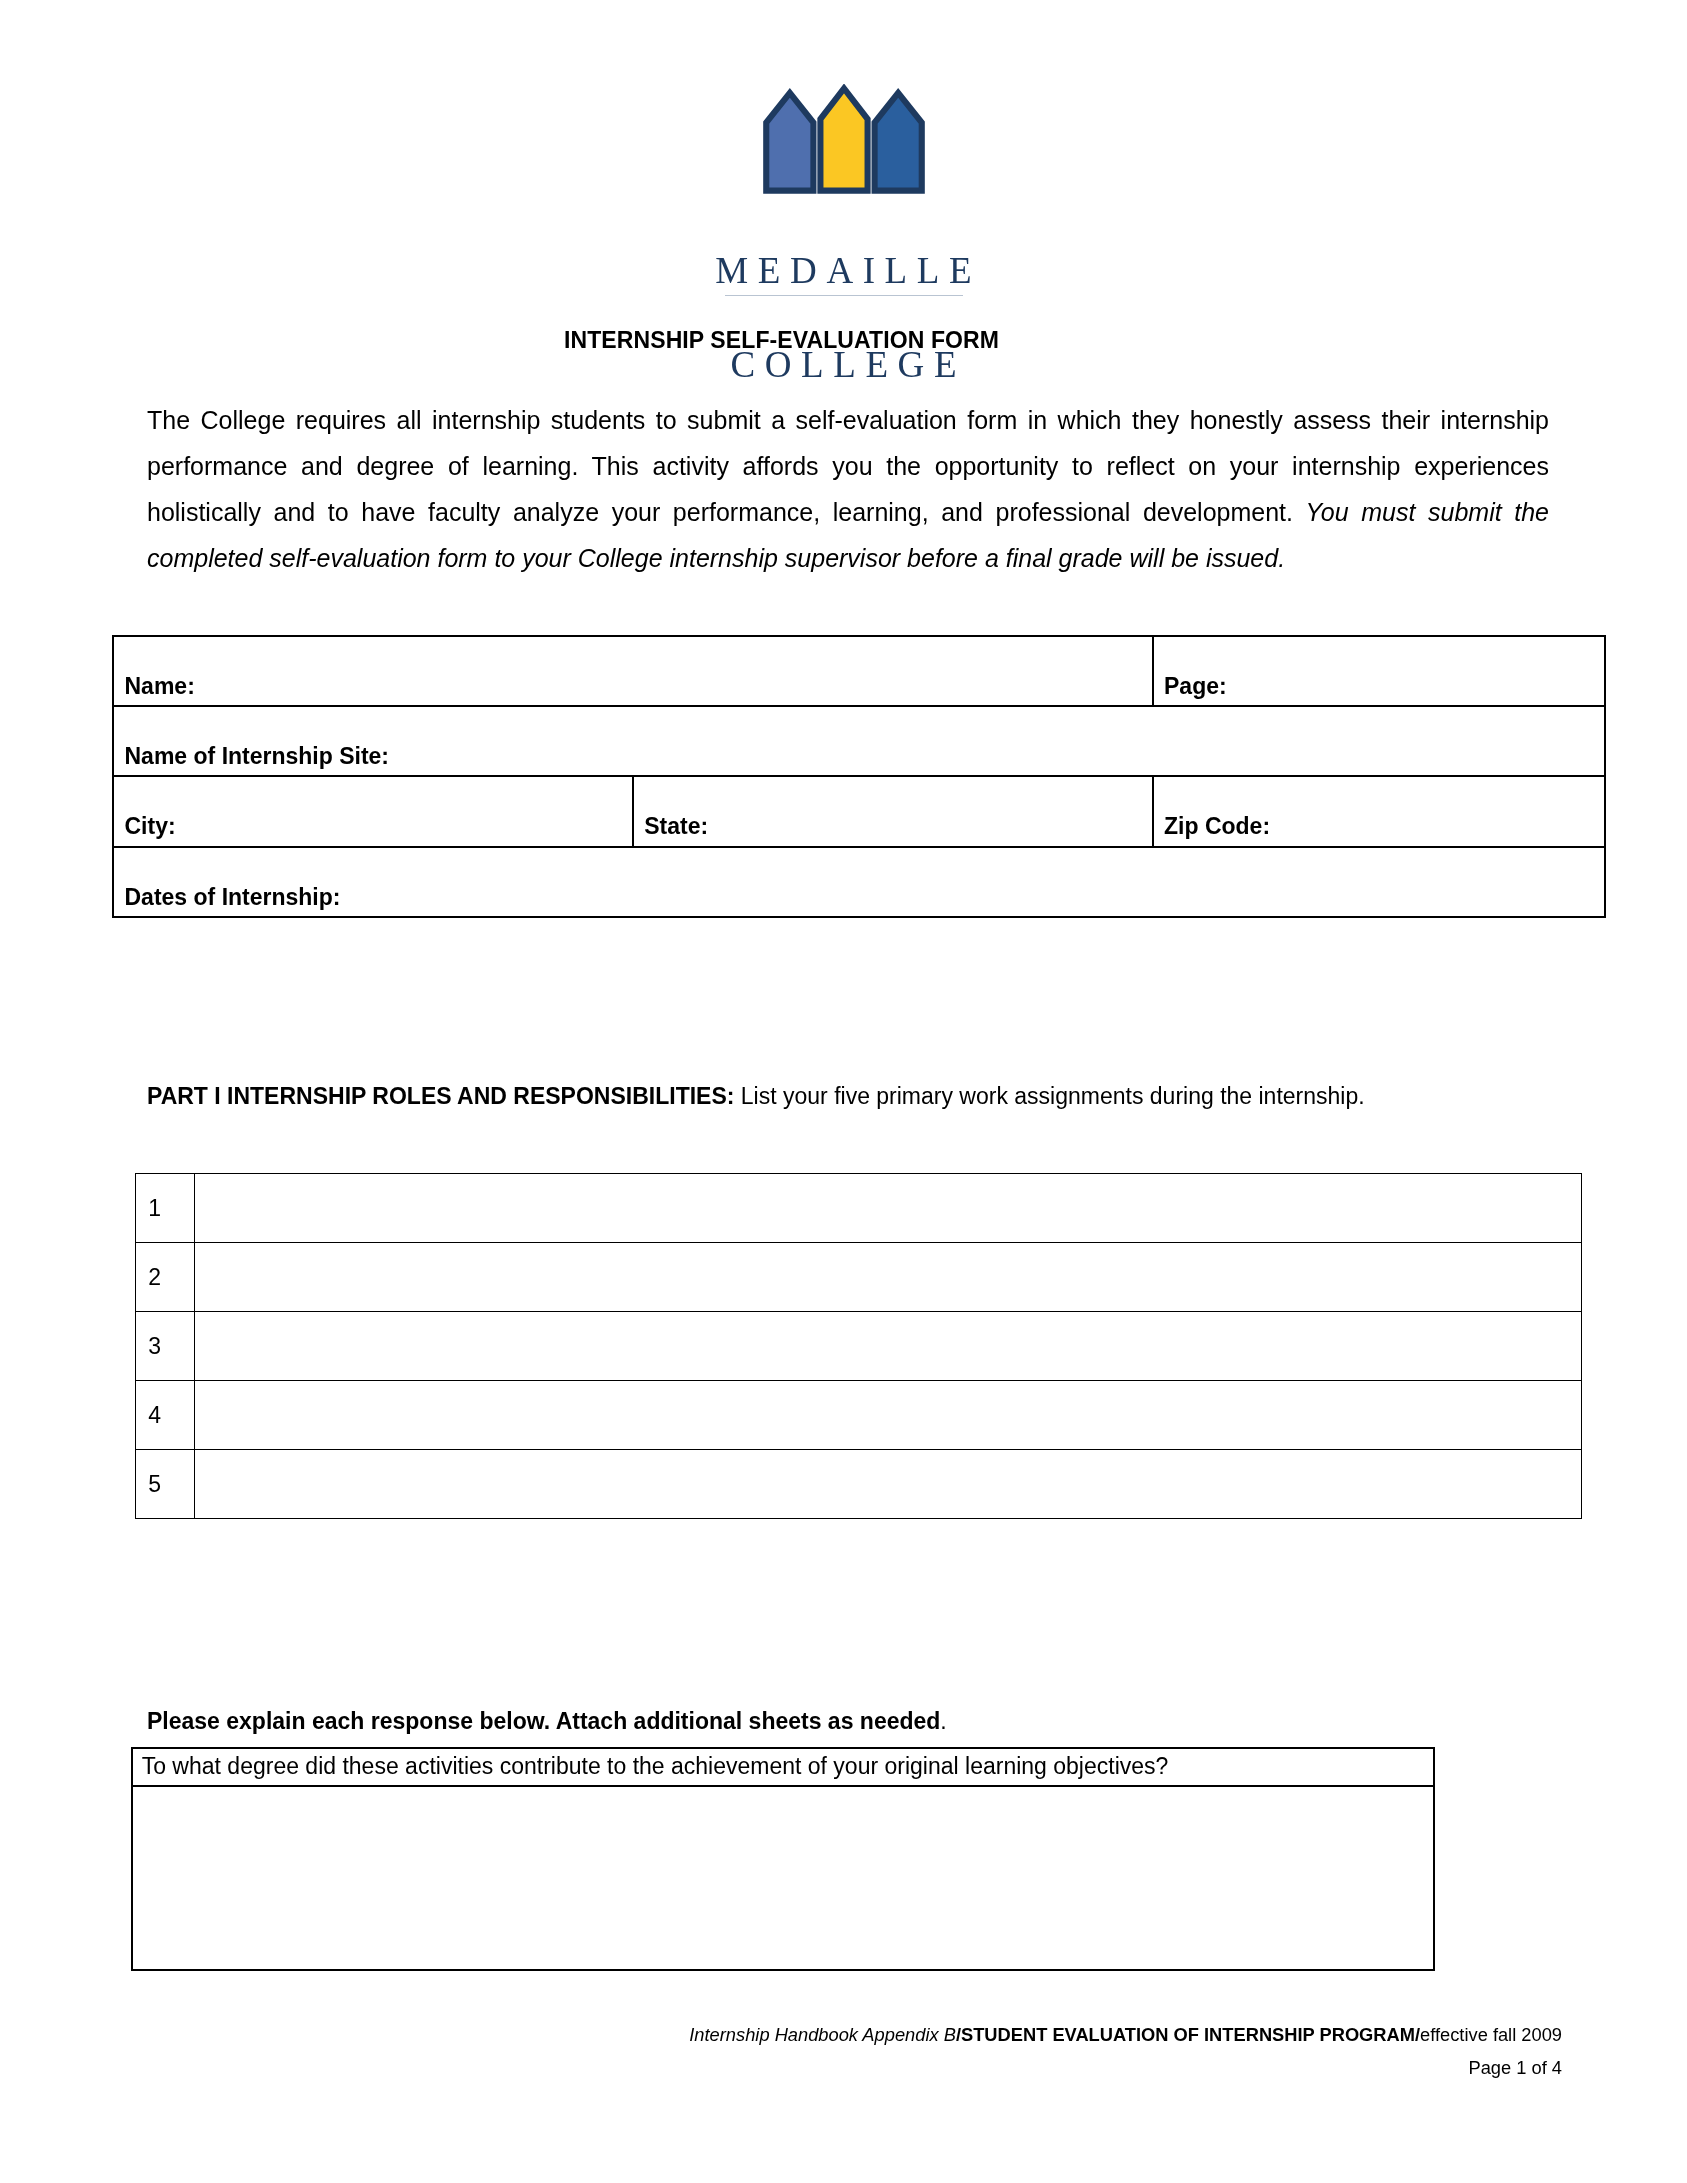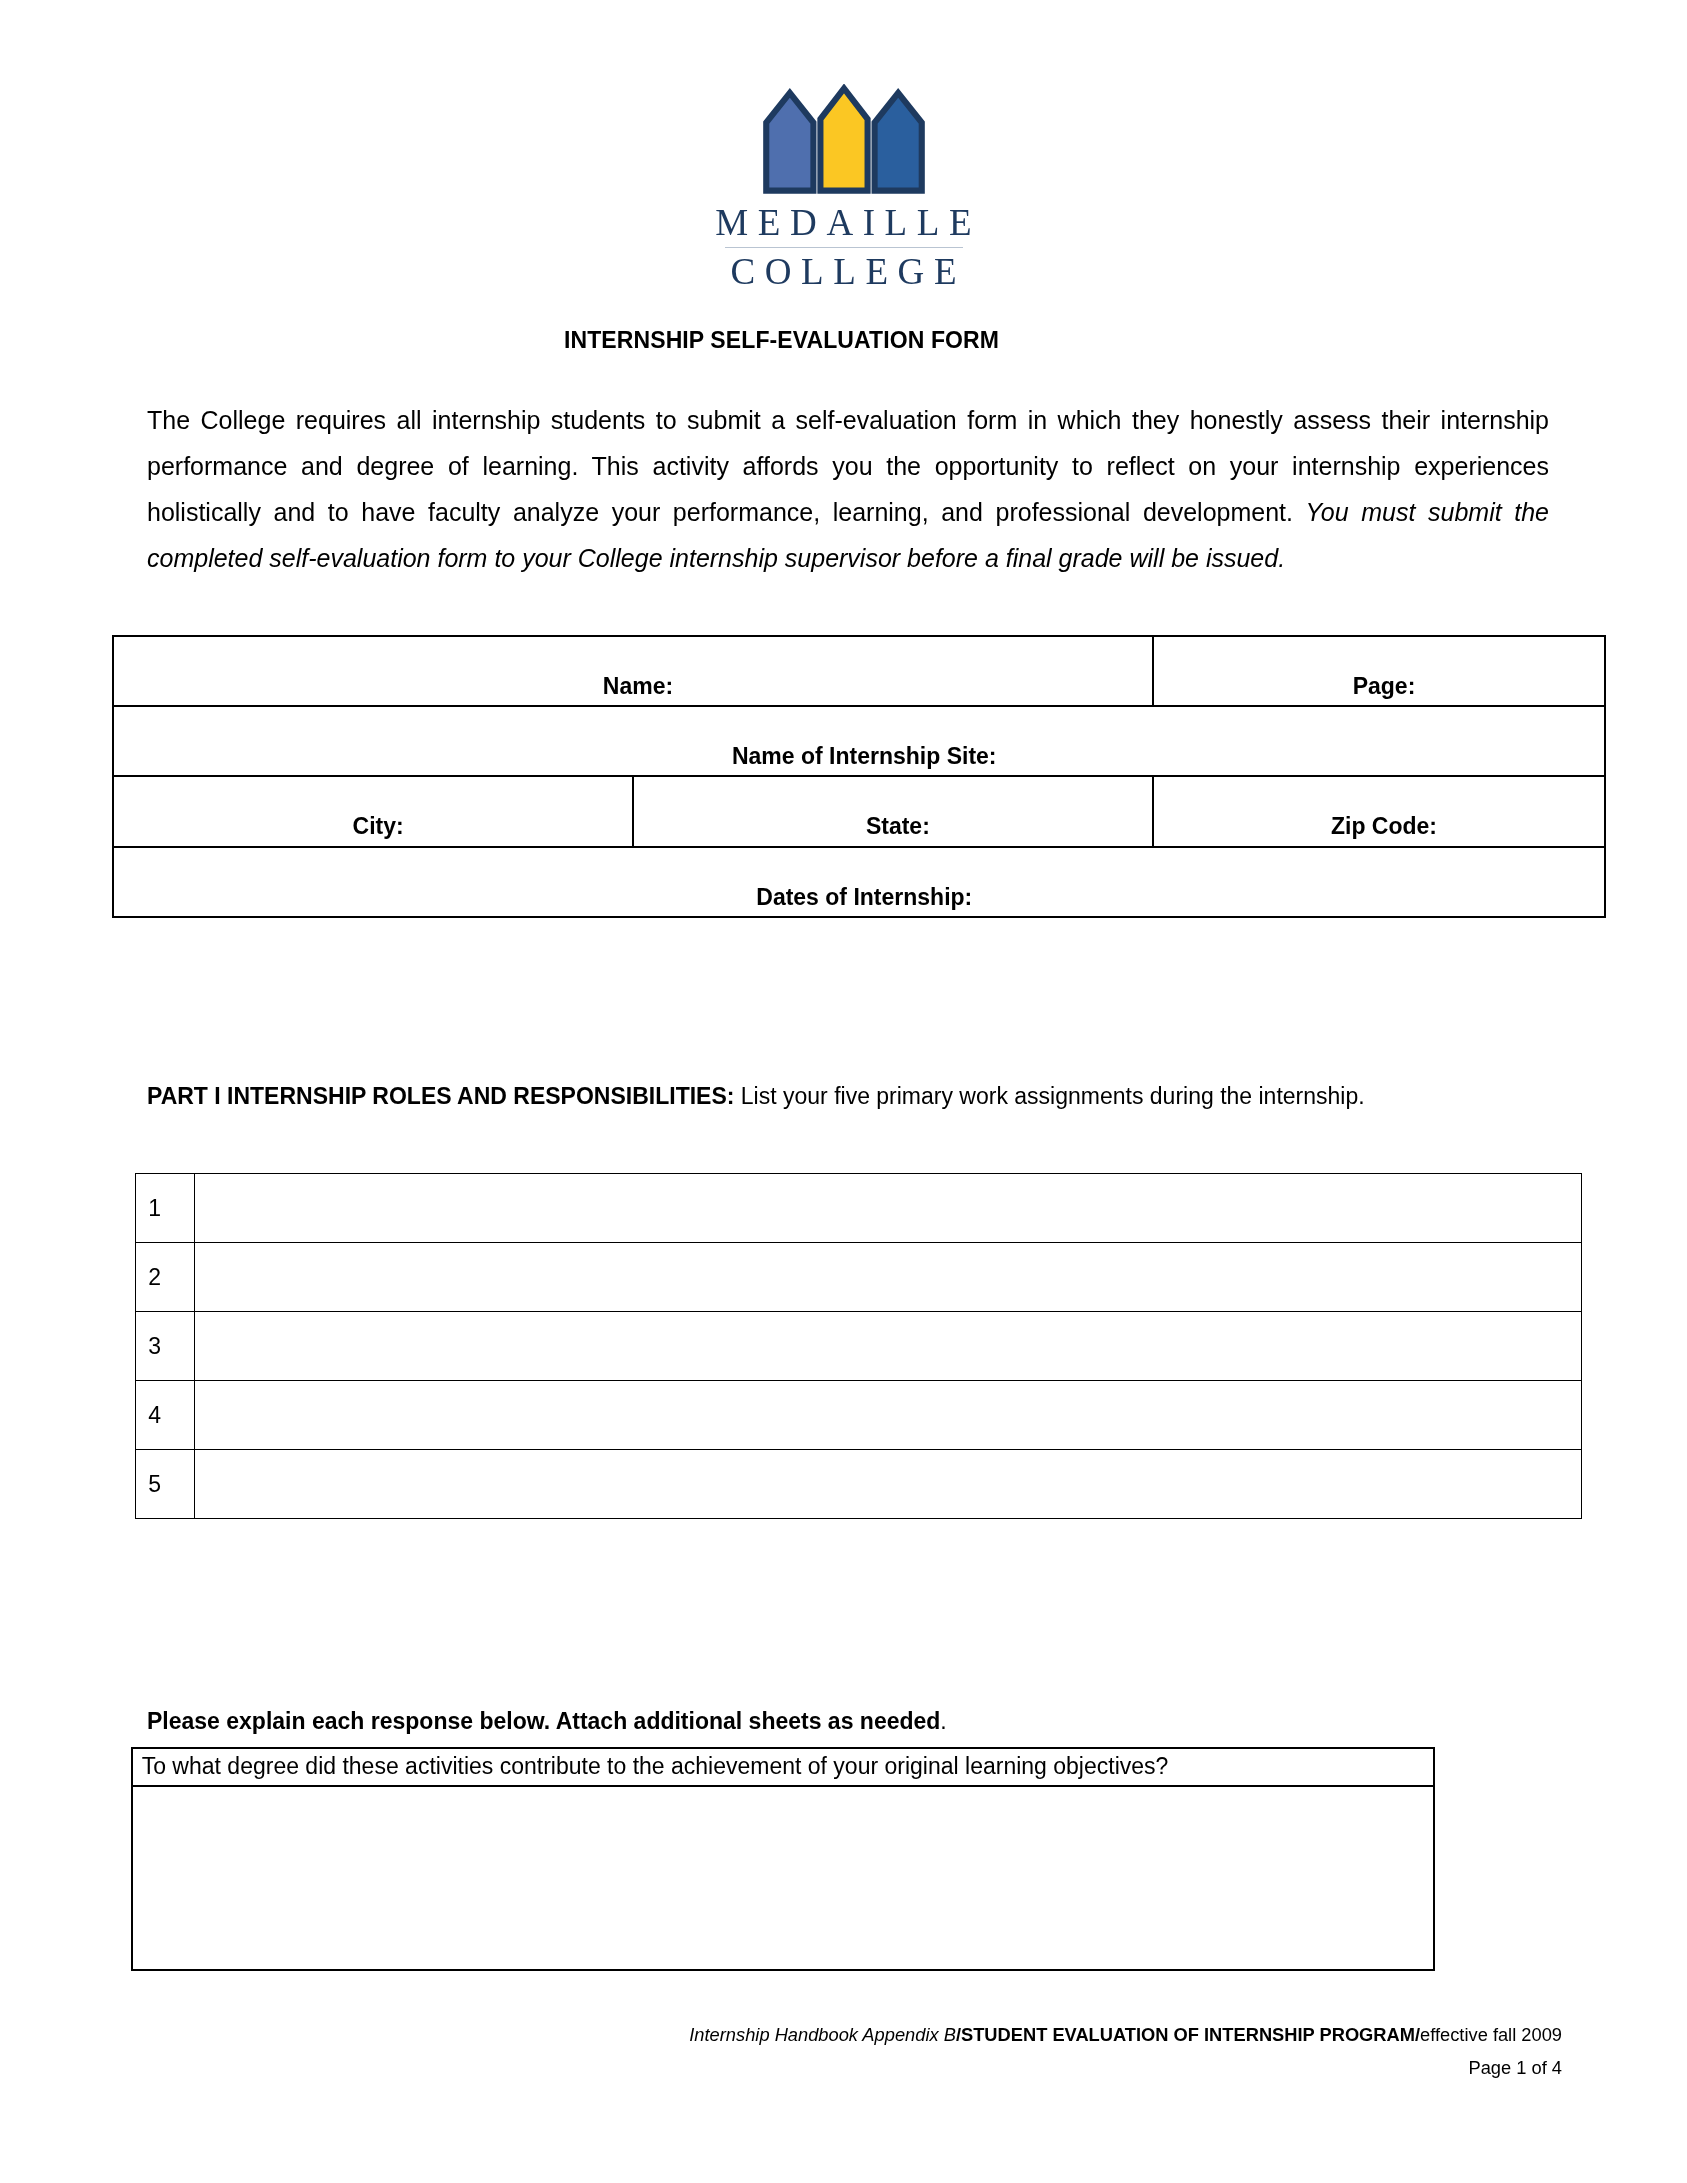--- a/index.html
+++ b/index.html
@@ -38,20 +38,21 @@
   }
   .wordmark-line {
     font-family: "Liberation Serif", serif;
     color: #1e3a5f;
     font-size: 37px;
     letter-spacing: 9.6px;
     line-height: 1.18;
     text-indent: 9.6px;
     font-weight: 400;
     white-space: nowrap;
+    margin-top: 48px;
   }
   .wordmark-rule {
     height: 0.9px;
     background: #b9c4d2;
     width: 238px;
     margin: 1.7px auto 2.6px auto;
   }
 
   
   .doc-title {
@@ -80,21 +81,20 @@
   }
 
   
   .info-table {
     position: absolute;
     top: 635px;
     left: 112px;
     width: 1467px;
     border-collapse: collapse;
     table-layout: fixed;
-    text-align: center;
   }
   .info-table td {
     border: 2.6px solid #000000;
     height: 63px;
     vertical-align: bottom;
     padding: 0 0 5.2px 10.5px;
     font-size: 23px;
     font-weight: bold;
   }
 

